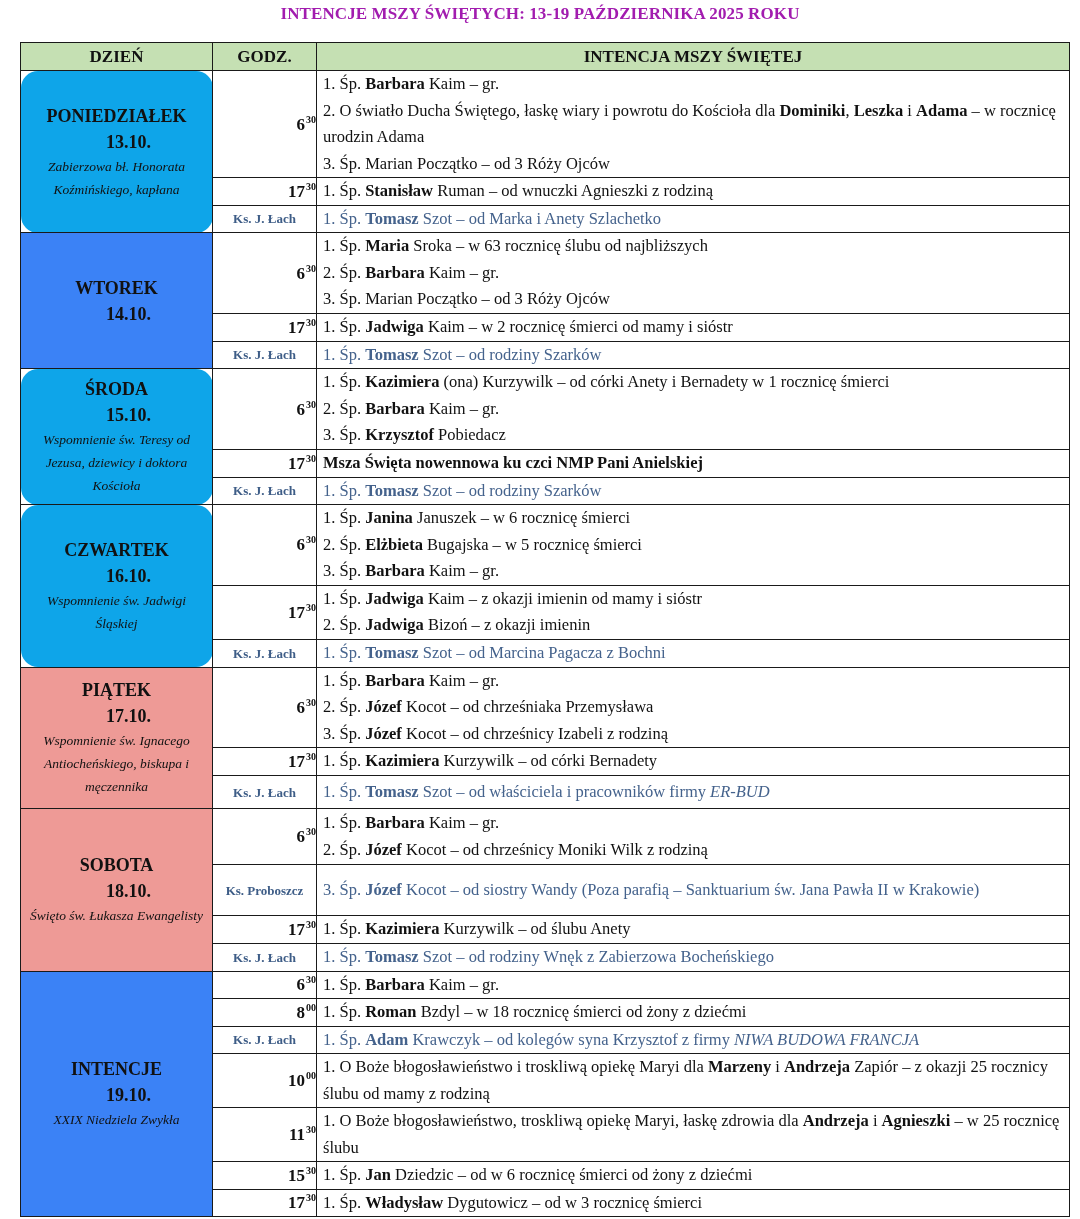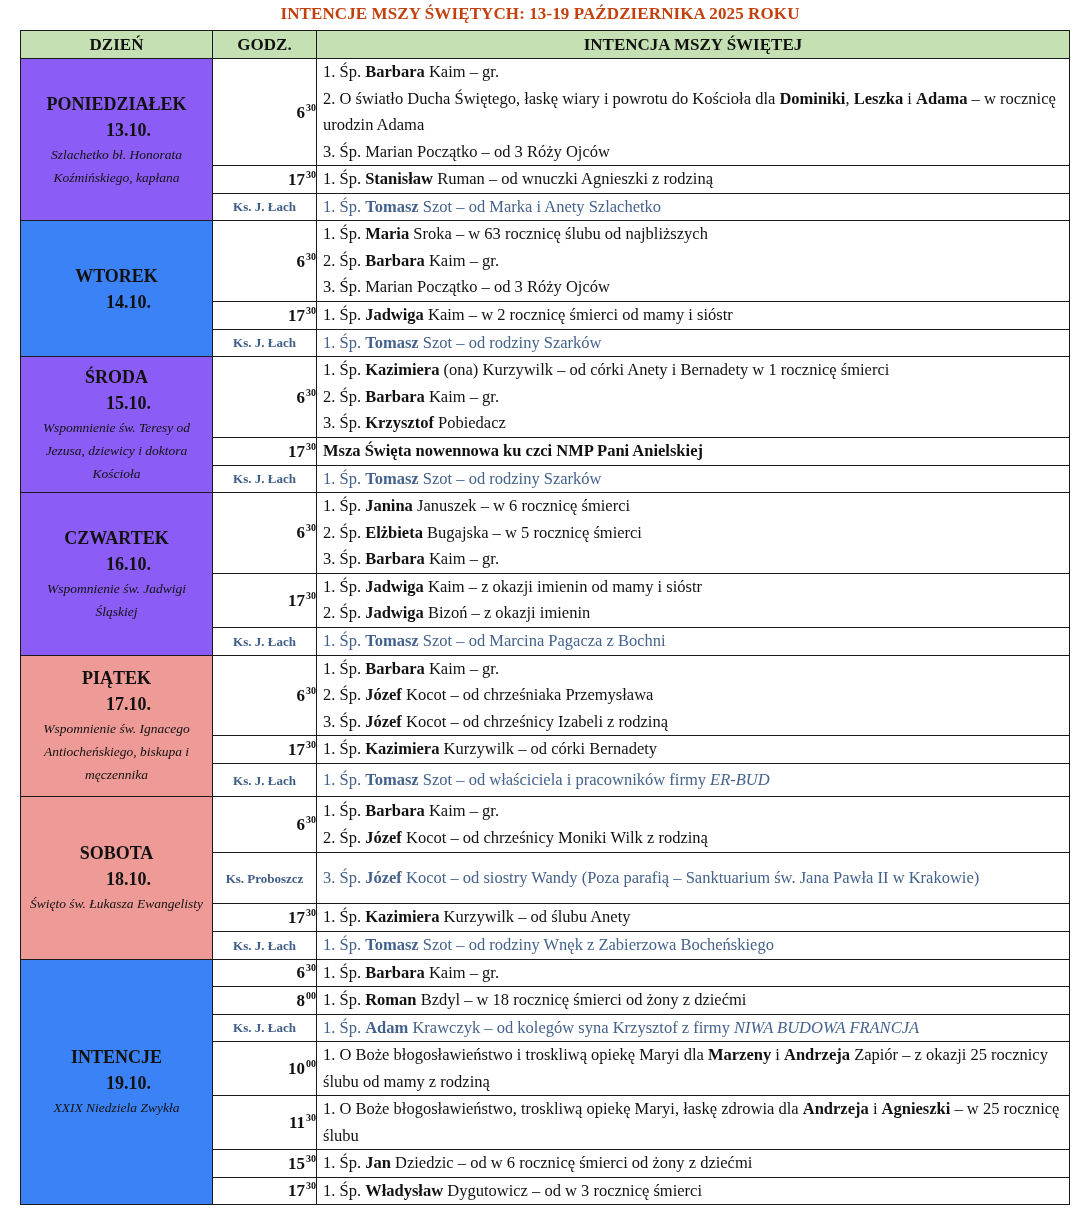--- a/index.html
+++ b/index.html
@@ -1,26 +1,26 @@
 <!DOCTYPE html>
 <html><head>
 <meta charset="utf-8">
 <style>
   html, body { margin: 0; padding: 0; background: #ffffff; }
   body { width: 1080px; height: 1219px; position: relative; font-family: "Liberation Serif", "DejaVu Serif", serif; color: #111; }
-  .title { position: absolute; top: 4px; left: 0; width: 1080px; text-align: center; font-weight: bold; font-size: 17px; color: #c2410c; letter-spacing: 0.1px; }
-  table { position: absolute; top: 30px; left: 20px; width: 1049px; border-collapse: collapse; table-layout: fixed; }
+  .title { position: absolute; top: 4px; left: 0; width: 1080px; text-align: center; font-weight: bold; font-size: 17px; color: #a21caf; letter-spacing: 0.1px; }
+  table { position: absolute; top: 42px; left: 20px; width: 1049px; border-collapse: collapse; table-layout: fixed; }
   col.c1 { width: 192px; } col.c2 { width: 104px; } col.c3 { width: 753px; }
   th, td { border: 1.5px solid #1a1a1a; padding: 0; }
   th { background: #c5e0b3; font-size: 17px; font-weight: bold; height: 27px; text-align: center; vertical-align: middle; }
   td.day { text-align: center; vertical-align: middle; }
   td.day .dname { font-weight: bold; font-size: 18px; line-height: 26px; display: block; }
   td.day .ddate { font-weight: bold; font-size: 18px; line-height: 26px; display: block; padding-left: 24px; }
   td.day .dnote { font-style: italic; font-size: 13.5px; line-height: 23px; display: block; padding: 0 4px; }
-  .yellow { background: #8b5cf6; }
+  .yellow { background: #0ea5e9; border-radius: 17px; }
   .green { background: #3b82f6; }
   .red { background: #ee9a96; }
   td.time { text-align: right; vertical-align: middle; font-weight: bold; font-size: 17px; }
   td.time sup { font-size: 10px; vertical-align: 7px; margin-left: 1px; }
   td.priest { text-align: center; vertical-align: middle; font-weight: bold; font-size: 13px; color: #3e5d87; line-height: 25px; margin-left: 36px; }
   td.int { font-size: 16.5px; line-height: 26.5px; padding: 0 6px 0 6px; vertical-align: middle; margin-left: 19px; }
   td.int.blue { color: #44628c; }
   .line { display: block; }
   b { font-weight: bold; }
   i { font-style: italic; }
@@ -41,21 +41,21 @@
       <th>DZIEŃ</th>
       <th>GODZ.</th>
       <th>INTENCJA MSZY ŚWIĘTEJ</th>
     </tr>
   </thead>
   <tbody id="tbody">
       <tr style="height: 106px;">
         <td class="day yellow" rowspan="3">
           <span class="dname">PONIEDZIAŁEK</span>
           <span class="ddate">13.10.</span>
-          <span class="dnote">Szlachetko bł. Honorata Koźmińskiego, kapłana</span>
+          <span class="dnote">Zabierzowa bł. Honorata Koźmińskiego, kapłana</span>
         </td>
         <td class="time"><span>6</span><sup>30</sup></td>
         <td class="int">
           <span class="line"><span>1. Śp. </span><b>Barbara</b><span> Kaim – gr.</span></span>
           <span class="line"><span>2. O światło Ducha Świętego, łaskę wiary i powrotu do Kościoła dla </span><b>Dominiki</b><span>, </span><b>Leszka</b><span> i </span><b>Adama</b><span> – w rocznicę urodzin Adama</span></span>
           <span class="line"><span>3. Śp. Marian Początko – od 3 Róży Ojców</span></span>
         </td>
       </tr>
       <tr style="height: 27px;">
         <td class="time"><span>17</span><sup>30</sup></td>

